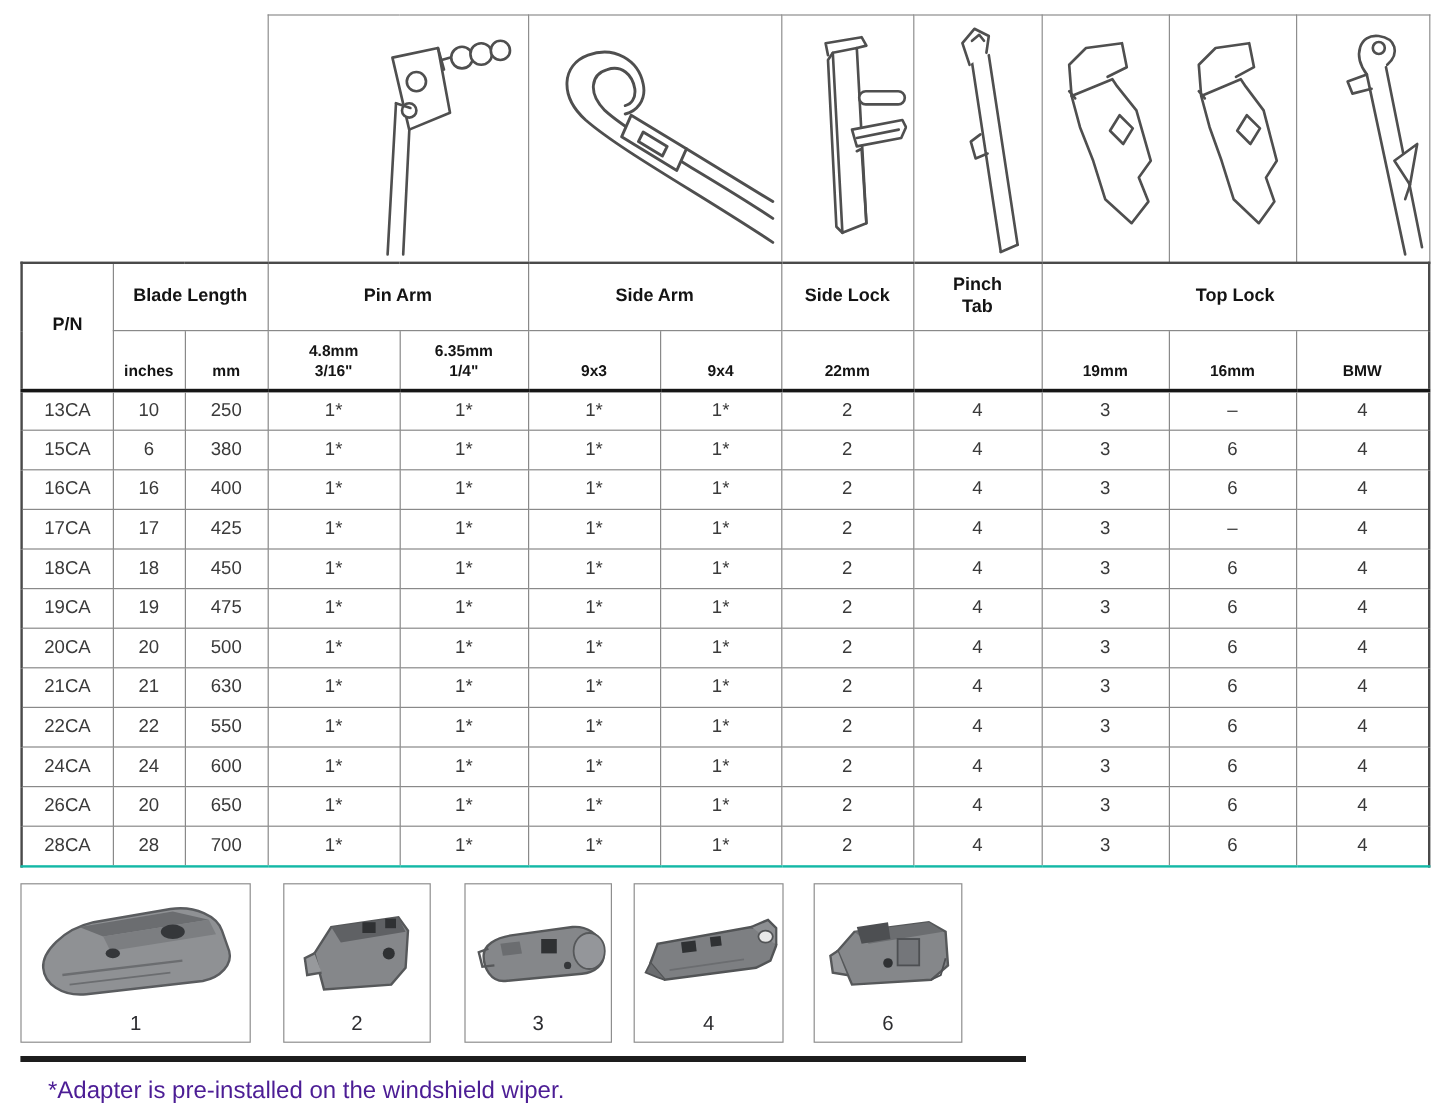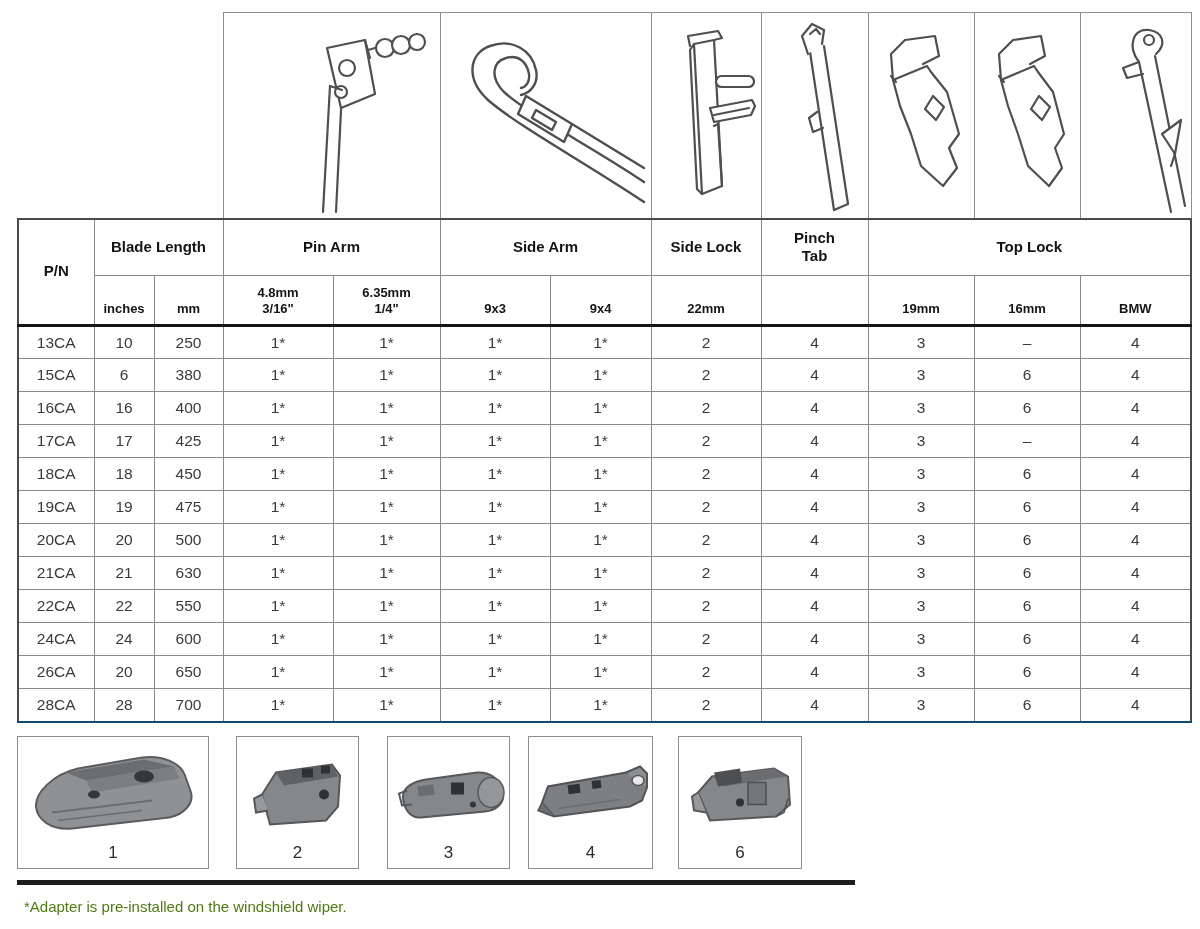--- a/index.html
+++ b/index.html
@@ -10,35 +10,35 @@
   
   td.blank{border:none;}
   td.img-cell{border:1px solid #8e8e8e;height:206px;vertical-align:middle;padding:2px;background:#fff;}
   td.img-cell svg{display:block;margin:0 auto;}
   
   tr.h1 th{border:1px solid #898989;border-top:2px solid #4a4a4a;font-size:15px;font-weight:700;color:#141414;height:57px;vertical-align:middle;white-space:pre-line;line-height:1.25;}
   th.pn-cell{font-size:16px;border-bottom:3px solid #161616 !important;}
   tr.h2 th{border:1px solid #898989;border-bottom:3px solid #161616;font-size:13px;font-weight:700;color:#141414;height:50px;vertical-align:bottom;padding-bottom:7px;white-space:pre-line;line-height:1.25;}
   
   tbody td{border:1px solid #898989;font-size:15.5px;color:#3a3a3a;height:33px;vertical-align:middle;}
-  tbody tr:last-child td{border-bottom:2px solid #0c4a6e;}
+  tbody tr:last-child td{border-bottom:2px solid #14b8a6;}
   .col-first{border-left:2px solid #4a4a4a !important;}
   .col-last{border-right:2px solid #4a4a4a !important;text-align:center;}
   
   .gallery{display:flex;margin-top:13px;align-items:flex-start;}
   .abox{border:1px solid #8e8e8e;height:133px;background:#fff;display:flex;flex-direction:column;justify-content:flex-end;align-items:center;padding:4px 2px 4px 2px;box-sizing:border-box;}
   .abox svg{flex:1 1 auto;display:block;}
   .anum{font-size:17px;color:#2d2d30;line-height:1;padding-bottom:3px;}
   .b1{width:192px;margin-right:27px;}
   .b2{width:123px;margin-right:28px;}
   .b3{width:123px;margin-right:18px;}
   .b4{width:125px;margin-right:25px;}
   .b6{width:124px;}
   .divider{width:838px;height:5px;background:#1d1d1d;margin-top:11px;}
-  .footnote{margin:13px 0 0 7px;font-size:15px;color:#4d7c0f;}
+  .footnote{margin:13px 0 0 23px;font-size:20px;color:#4c1d95;}
 </style>
 </head>
 <body>
 
 <div class="wrap">
 
   <table class="spec">
     <colgroup>
       <col style="width:76px">
         <col style="width:60px">

